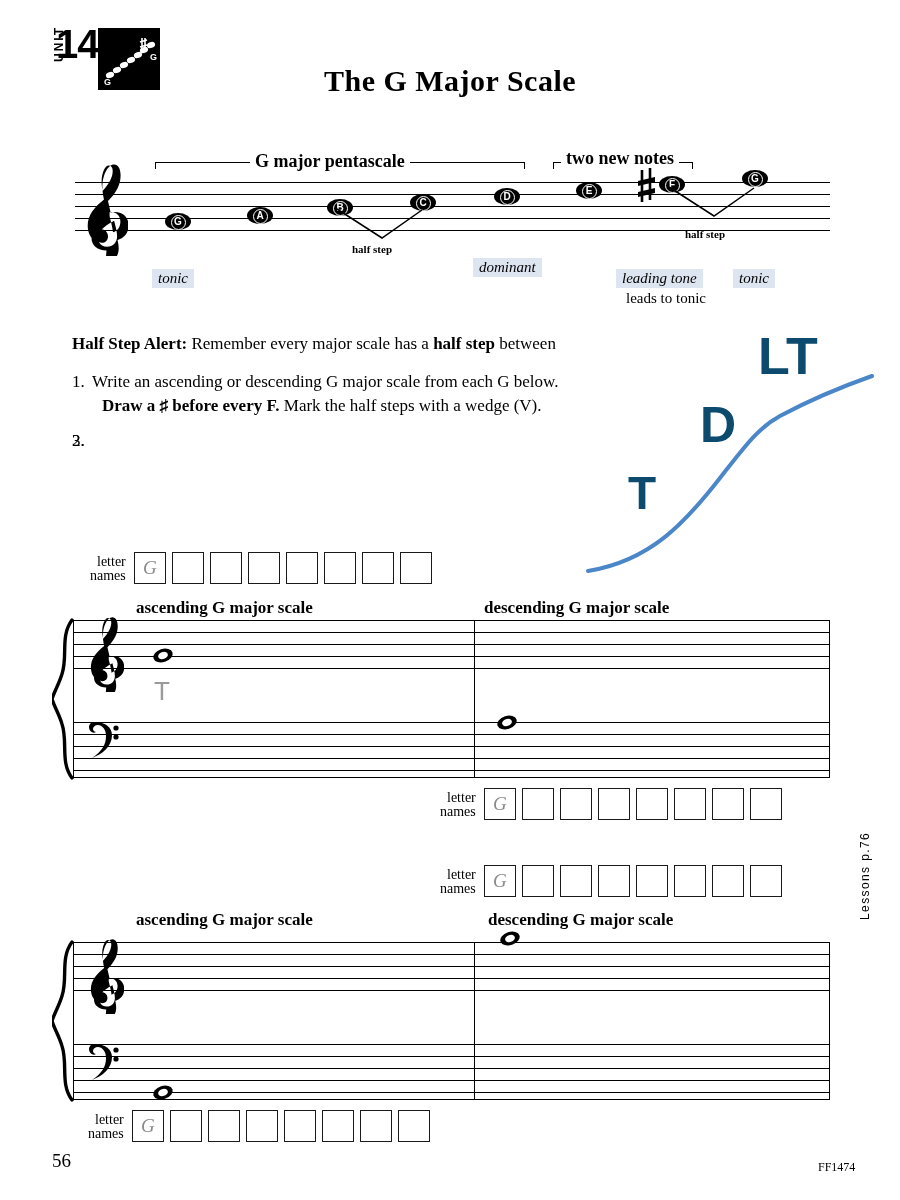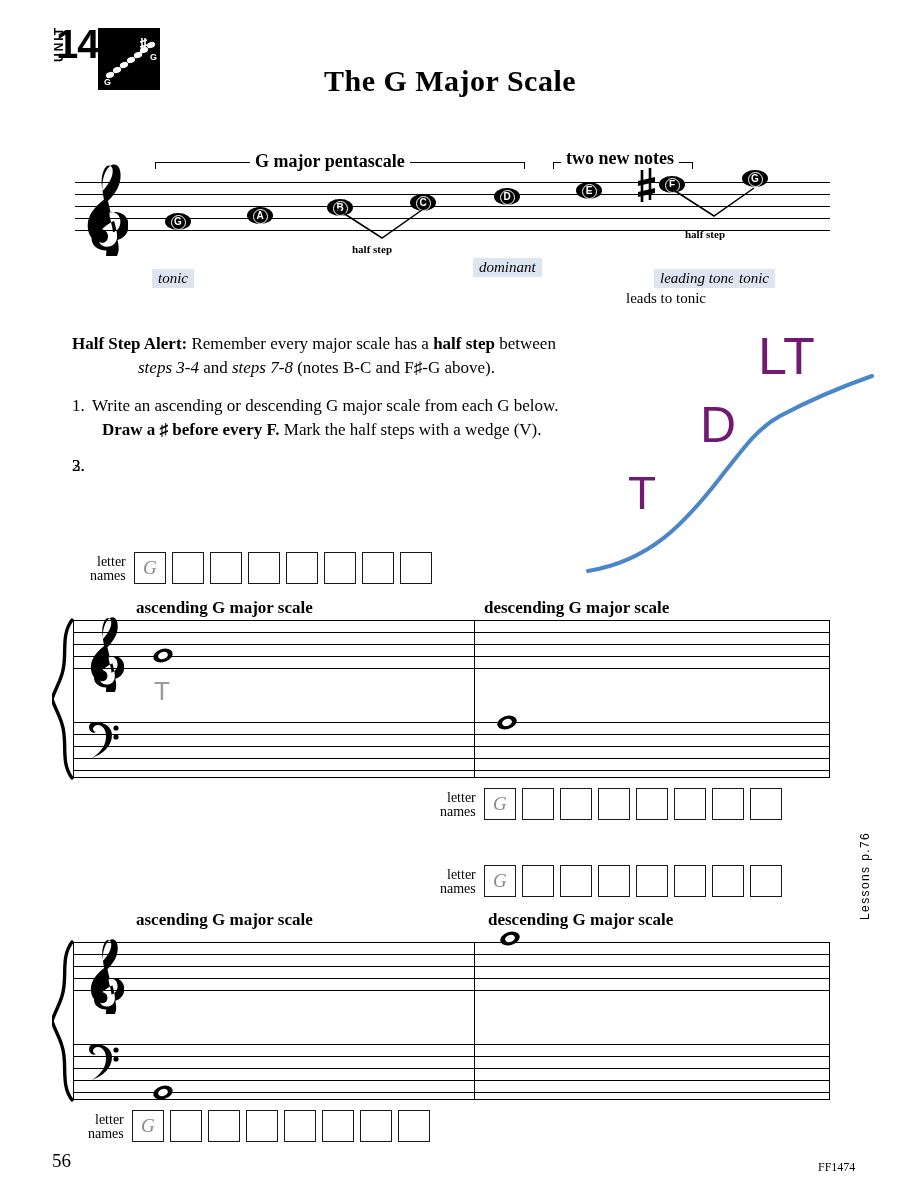--- a/index.html
+++ b/index.html
@@ -48,22 +48,22 @@
   #prose{left:72px;top:332px;width:540px;font-size:17px;line-height:1.42;}
   #prose .alert-line{text-indent:0;}
   #prose .indent2{margin-left:66px;}
   ol.steps{margin:14px 0 0 0;padding:0;list-style:none;}
   ol.steps li{margin-bottom:11px;padding-left:20px;position:relative;}
   ol.steps li .num{position:absolute;left:0;top:0;}
   ol.steps li .sub{display:block;margin-left:10px;}
 
   
   #decor{left:580px;top:318px;width:310px;height:265px;}
-  .decor-letter{position:absolute;color:#701a75;font-family:"Liberation Sans",sans-serif;
-    font-weight:normal;}
+  .decor-letter{position:absolute;color:#0c4a6e;font-family:"Liberation Sans",sans-serif;
+    font-weight:bold;}
 
   
   .lnrow{position:absolute;display:flex;align-items:flex-end;}
   .lnrow .cap{font-size:14px;line-height:1.05;text-align:right;
     margin-right:8px;white-space:nowrap;}
   .lnbox{width:32px;height:32px;border:1.6px solid #1a1a1a;margin-right:6px;
     box-sizing:border-box;text-align:center;line-height:30px;
     font-size:19px;font-style:italic;color:#8a8a8a;
     font-family:"Liberation Serif",serif;}
 
@@ -158,31 +158,28 @@
   </svg>
   <div class="hs-label" style="left:352px;top:103px;">half step</div>
 
   <svg class="abs" style="left:668px;top:46px;" width="92" height="32" viewBox="0 0 92 32">
     <path d="M1 1 L46 30 L86 2" stroke="#000" stroke-width="1.5" fill="none"></path>
   </svg>
   <div class="hs-label" style="left:685px;top:88px;">half step</div>
 
   <div class="pitchname" style="left:152px;top:129px;">tonic</div>
   <div class="pitchname" style="left:473px;top:118px;">dominant</div>
-  <div class="pitchname" style="left:654px;top:129px;font-family:Liberation Serif, serif;">leading tone</div>
+  <div class="pitchname" style="left:616px;top:129px;font-family:Liberation Serif, serif;">leading tone</div>
   <div class="pitchname" style="left:733px;top:129px;">tonic</div>
   <div class="plainnote" style="left:626px;top:150px;">leads to tonic</div>
 </div>
 
 <div class="abs" id="prose">
   <div class="alert-line">
     <b>Half Step Alert:</b><span> Remember every major scale has a </span><b>half step</b><span> between</span>
-  </div>
-  <div class="indent2">
-    <i>steps 3-4</i><span> and </span><i>steps 7-8</i><span> (notes B-C and F♯-G above).</span>
   </div>
 
   <ol class="steps">
     <li>
       <span class="num">1.</span>
       <span>Write an ascending or descending G major scale from each G below.</span>
       <span class="sub"><b>Draw a ♯ before every F.</b><span> Mark the half steps with a wedge (V).</span></span>
     </li>
     <li>
       <span class="num">2.</span>

